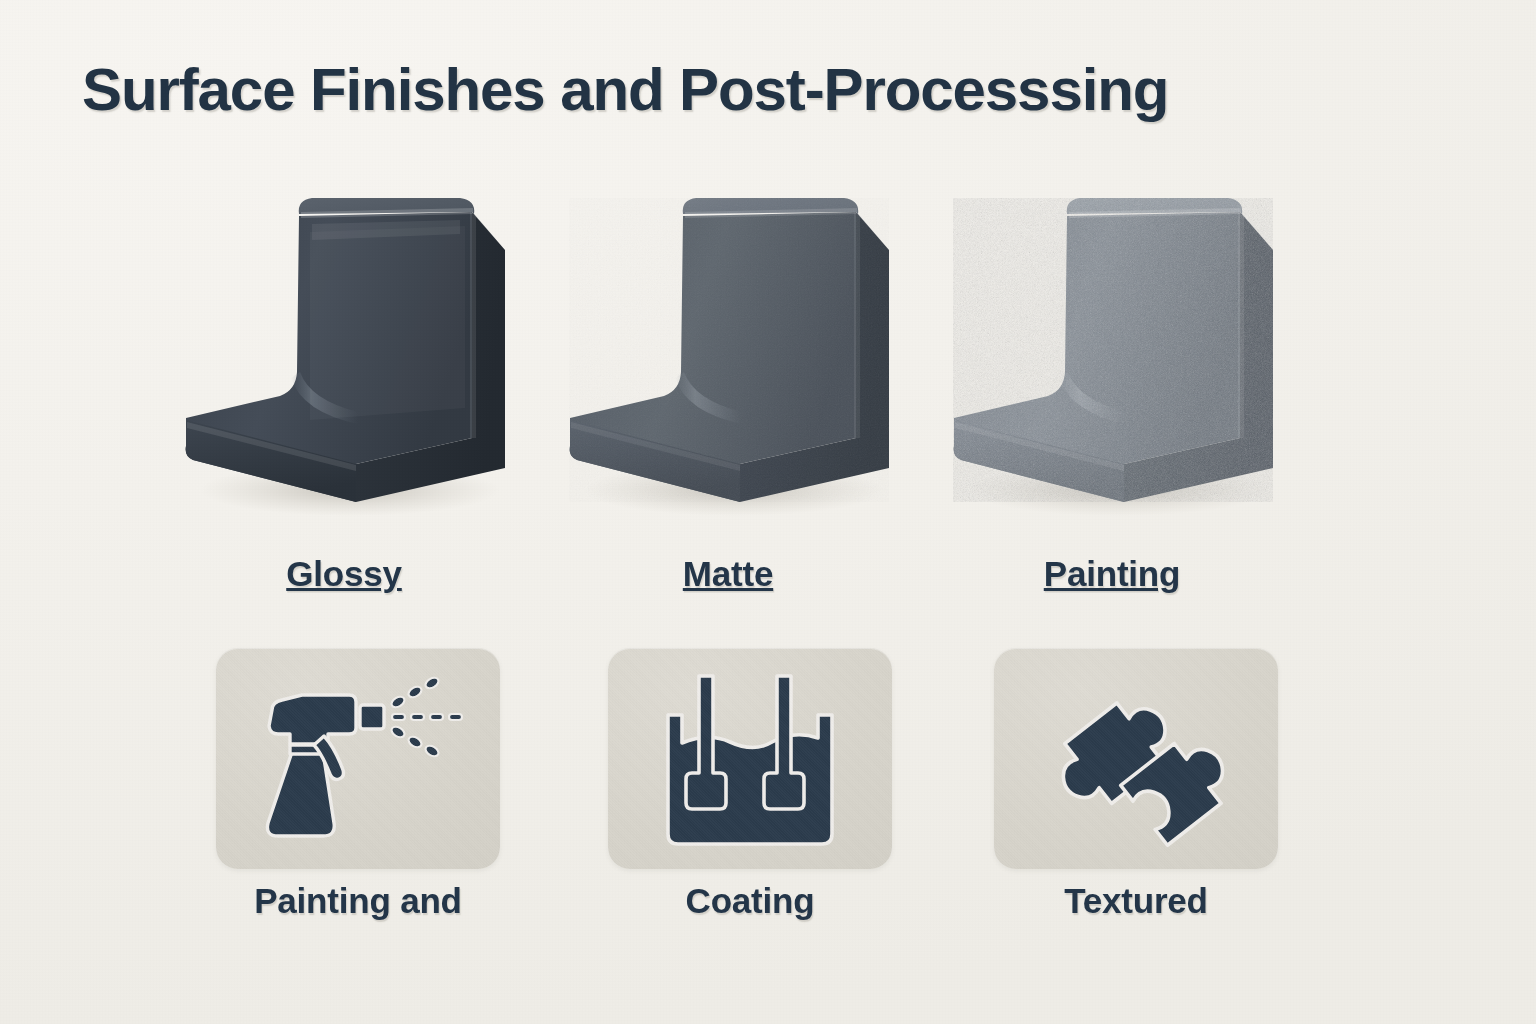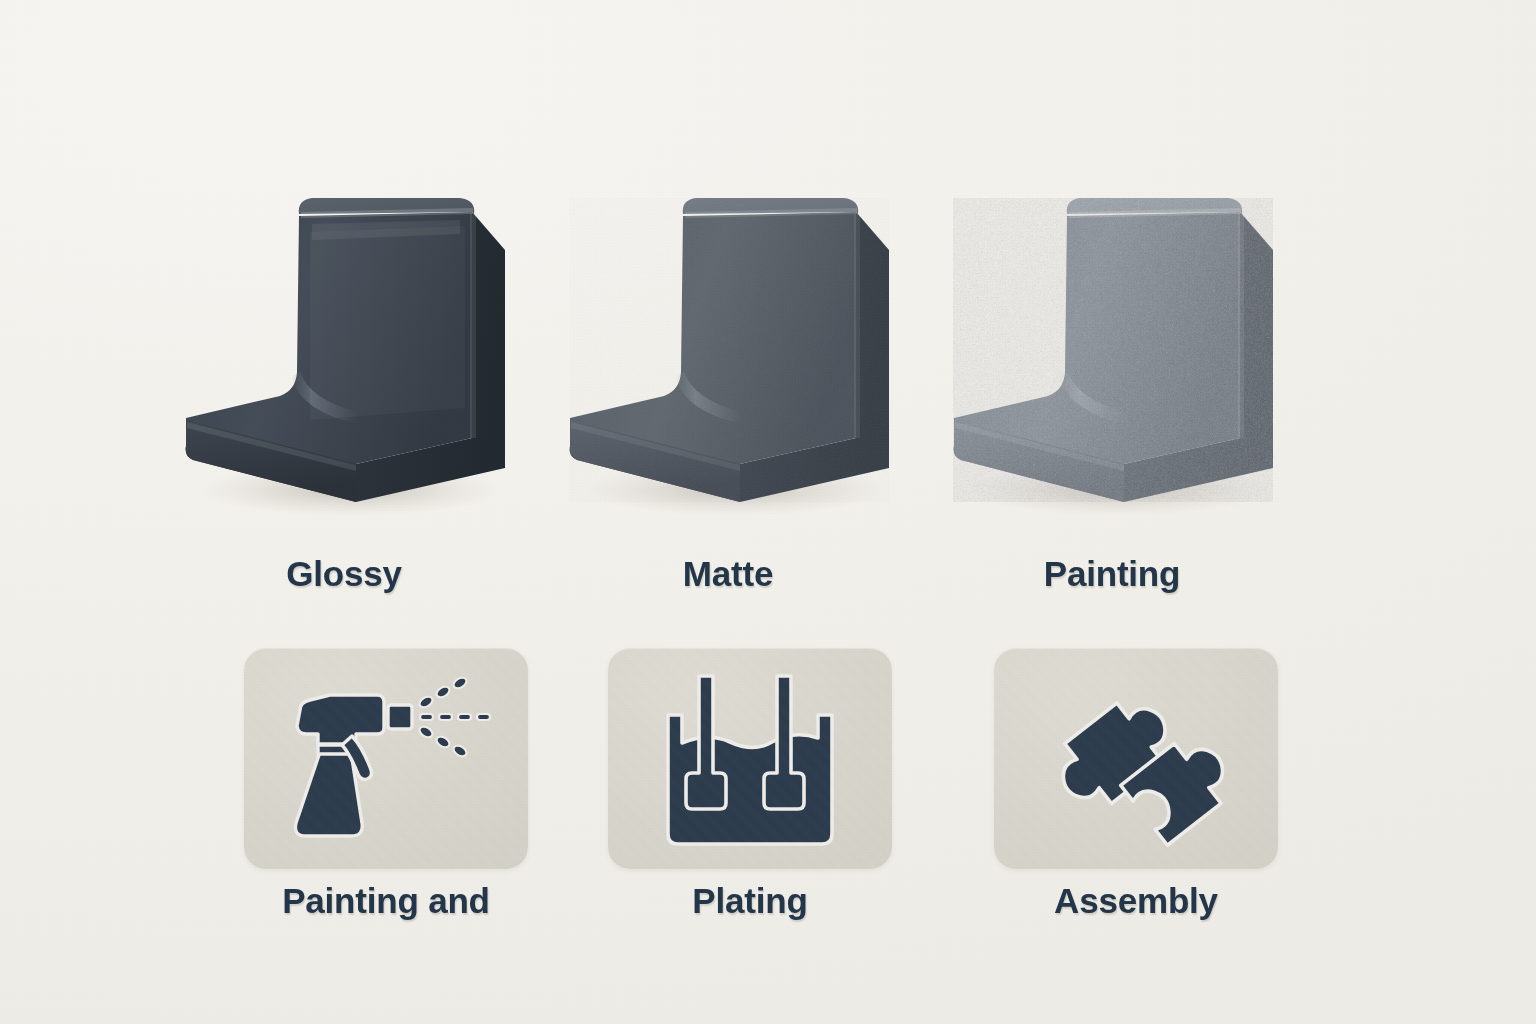--- a/index.html
+++ b/index.html
@@ -84,36 +84,37 @@
     position: absolute;
     left: 0;
     top: 384px;
     width: 384px;
     text-align: center;
     font-size: 35px;
     font-weight: bold;
     color: #243649;
     letter-spacing: -.2px;
     text-shadow: 1px 1.5px 1.2px rgba(125,120,110,.26);
+    text-decoration: underline;
   }
 
   
   #process-row {
     position: absolute;
     left: 0;
     top: 648px;
     width: 1536px;
     height: 340px;
   }
   .process-cell {
     position: absolute;
     top: 0;
     width: 284px;
   }
-  .process-cell.p0 { left: 216px; margin-left: 28px; }
+  .process-cell.p0 { left: 216px; }
   .process-cell.p1 { left: 608px; }
   .process-cell.p2 { left: 994px; }
 
   .icon-card {
     position: relative;
     width: 284px;
     height: 221px;
     border-radius: 22px;
     background:
       radial-gradient(120% 120% at 30% 18%, #dedbd3 0%, #d7d4cb 55%, #d2cfc6 100%);
@@ -151,20 +152,21 @@
     letter-spacing: -.2px;
     text-shadow: 1px 1.5px 1.2px rgba(125,120,110,.26);
   }
   .process-label span { display: block; }
 </style>
 </head>
 <body>
 
 <div id="infographic">
 
+  <div id="title">Surface Finishes and Post-Processsing</div>
 
   <div id="finish-row">
 
     <div class="finish-cell c0">
       <div class="bracket-stage">
         <svg class="bracket-svg" viewBox="0 0 368 352">
           <defs>
             <linearGradient id="gl-front" x1="0" y1="0" x2="1" y2="0.35">
               <stop offset="0" stop-color="#3a424c"></stop>
               <stop offset="0.45" stop-color="#454d58"></stop>
@@ -394,21 +396,21 @@
 
             <path d="M91 28 L105 28 L105 125 L112 125 Q118 125 118 131 L118 155 Q118 161 112 161
                      L84 161 Q78 161 78 155 L78 131 Q78 125 84 125 L91 125 Z"></path>
 
             <path d="M169 28 L183 28 L183 125 L190 125 Q196 125 196 131 L196 155 Q196 161 190 161
                      L162 161 Q156 161 156 155 L156 131 Q156 125 162 125 L169 125 Z"></path>
           </g>
         </svg>
       </div>
       <div class="process-label">
-        <span>Plating</span>
+        <span>Coating</span>
       </div>
     </div>
 
     <div class="process-cell p2">
       <div class="icon-card">
         <svg viewBox="0 0 284 221">
           <g stroke="#efedea" stroke-width="3.6" stroke-linejoin="round" fill="#2b3b4c">
 
             <g transform="rotate(-38 132 96)">
               <path d="M84 58 L150 58 L150 78 Q164 72 172 84 Q180 96 172 108 Q164 120 150 114
@@ -416,17 +418,17 @@
             </g>
 
             <g transform="rotate(-38 176 142)">
               <path d="M140 108 L208 108 L208 128 Q222 122 230 134 Q238 146 230 158 Q222 170 208 164
                        L208 184 L140 184 L140 164 Q154 170 162 158 Q170 146 162 134 Q154 122 140 128 Z"></path>
             </g>
           </g>
         </svg>
       </div>
       <div class="process-label">
-        <span>Assembly</span>
+        <span>Textured</span>
       </div>
     </div>
   </div>
 </div>
 
 </body></html>

